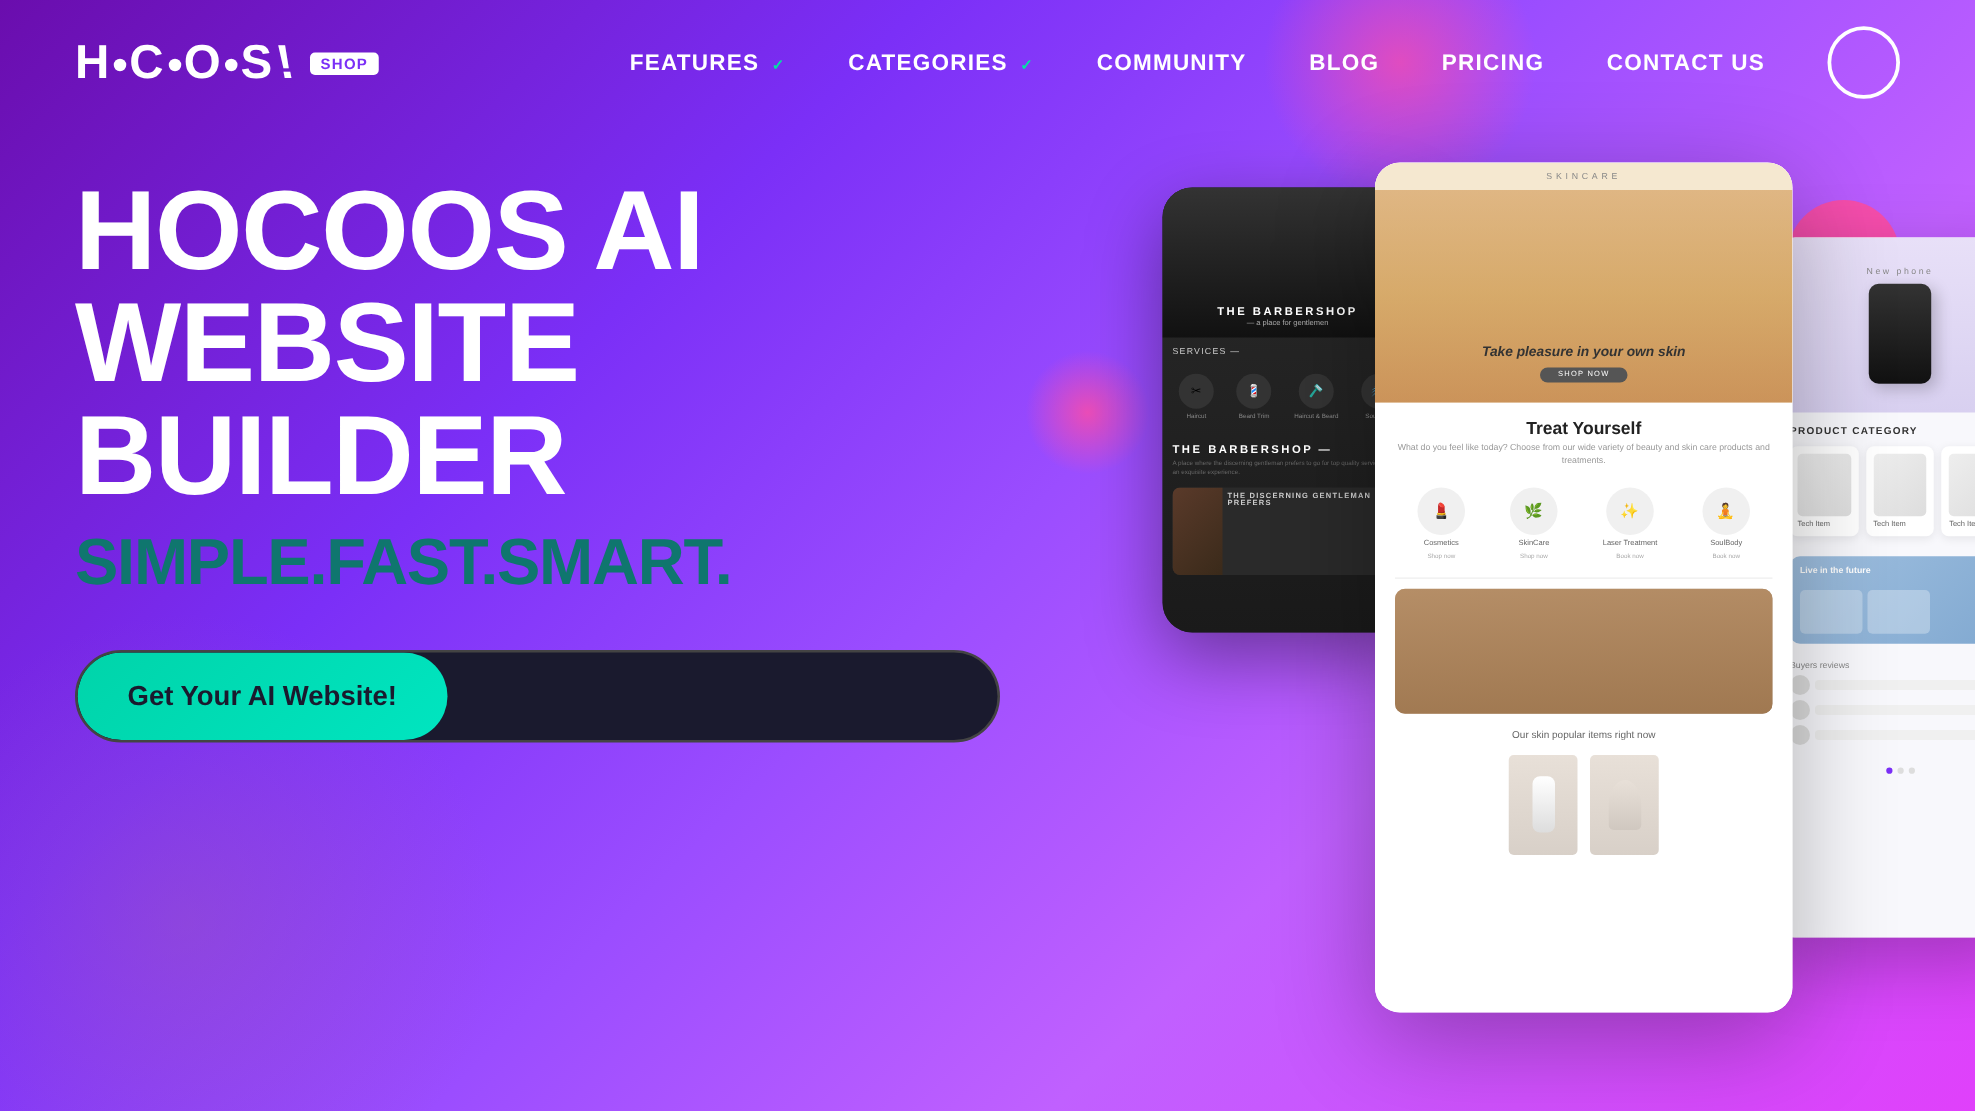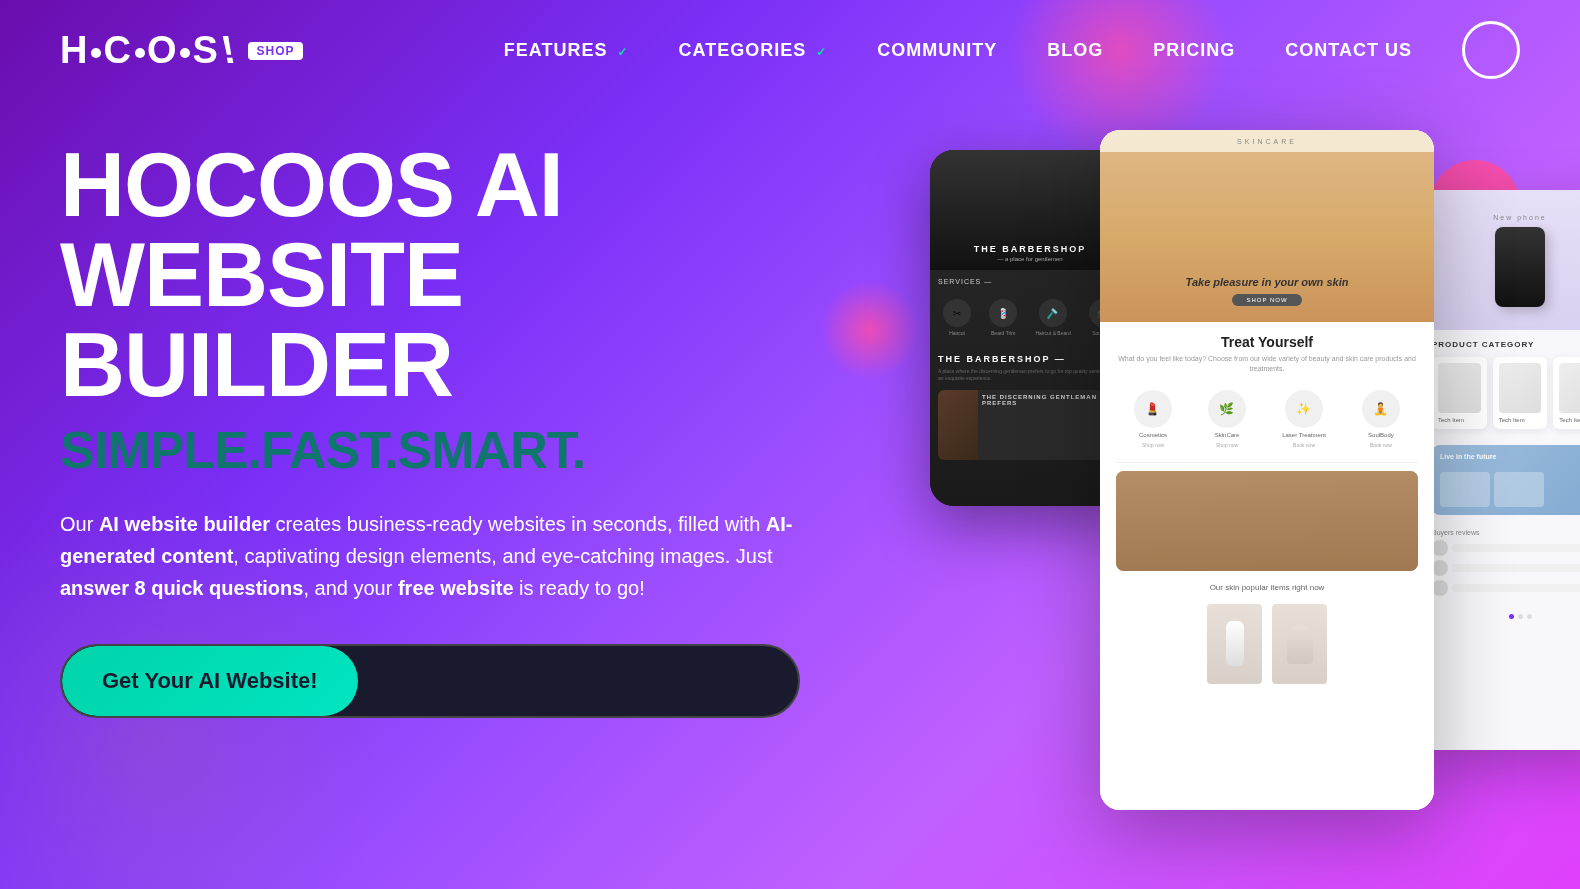--- a/index.html
+++ b/index.html
@@ -707,23 +707,20 @@
   <button class="nav-cta-btn"></button>
 </nav>
 
 <div class="hero">
   <div class="hero-left">
     <h1 class="hero-title">
       <div>HOCOOS AI</div>
       <div>WEBSITE BUILDER</div>
     </h1>
     <div class="hero-subtitle">SIMPLE.FAST.SMART.</div>
-    <p class="hero-desc">
-      Our <b>AI website builder</b> creates business-ready websites in seconds, filled with <b>AI-generated content</b>, captivating design elements, and eye-catching images. Just <b>answer 8 quick questions</b>, and your <b>free website</b> is ready to go!
-    </p>
     <div class="hero-cta">
       <button class="cta-button">Get Your AI Website!</button>
     </div>
   </div>
 
   <div class="hero-right">
 
     <div class="mockup-phone">
       <div class="mockup-phone-inner">
         <div class="phone-hero-img">

